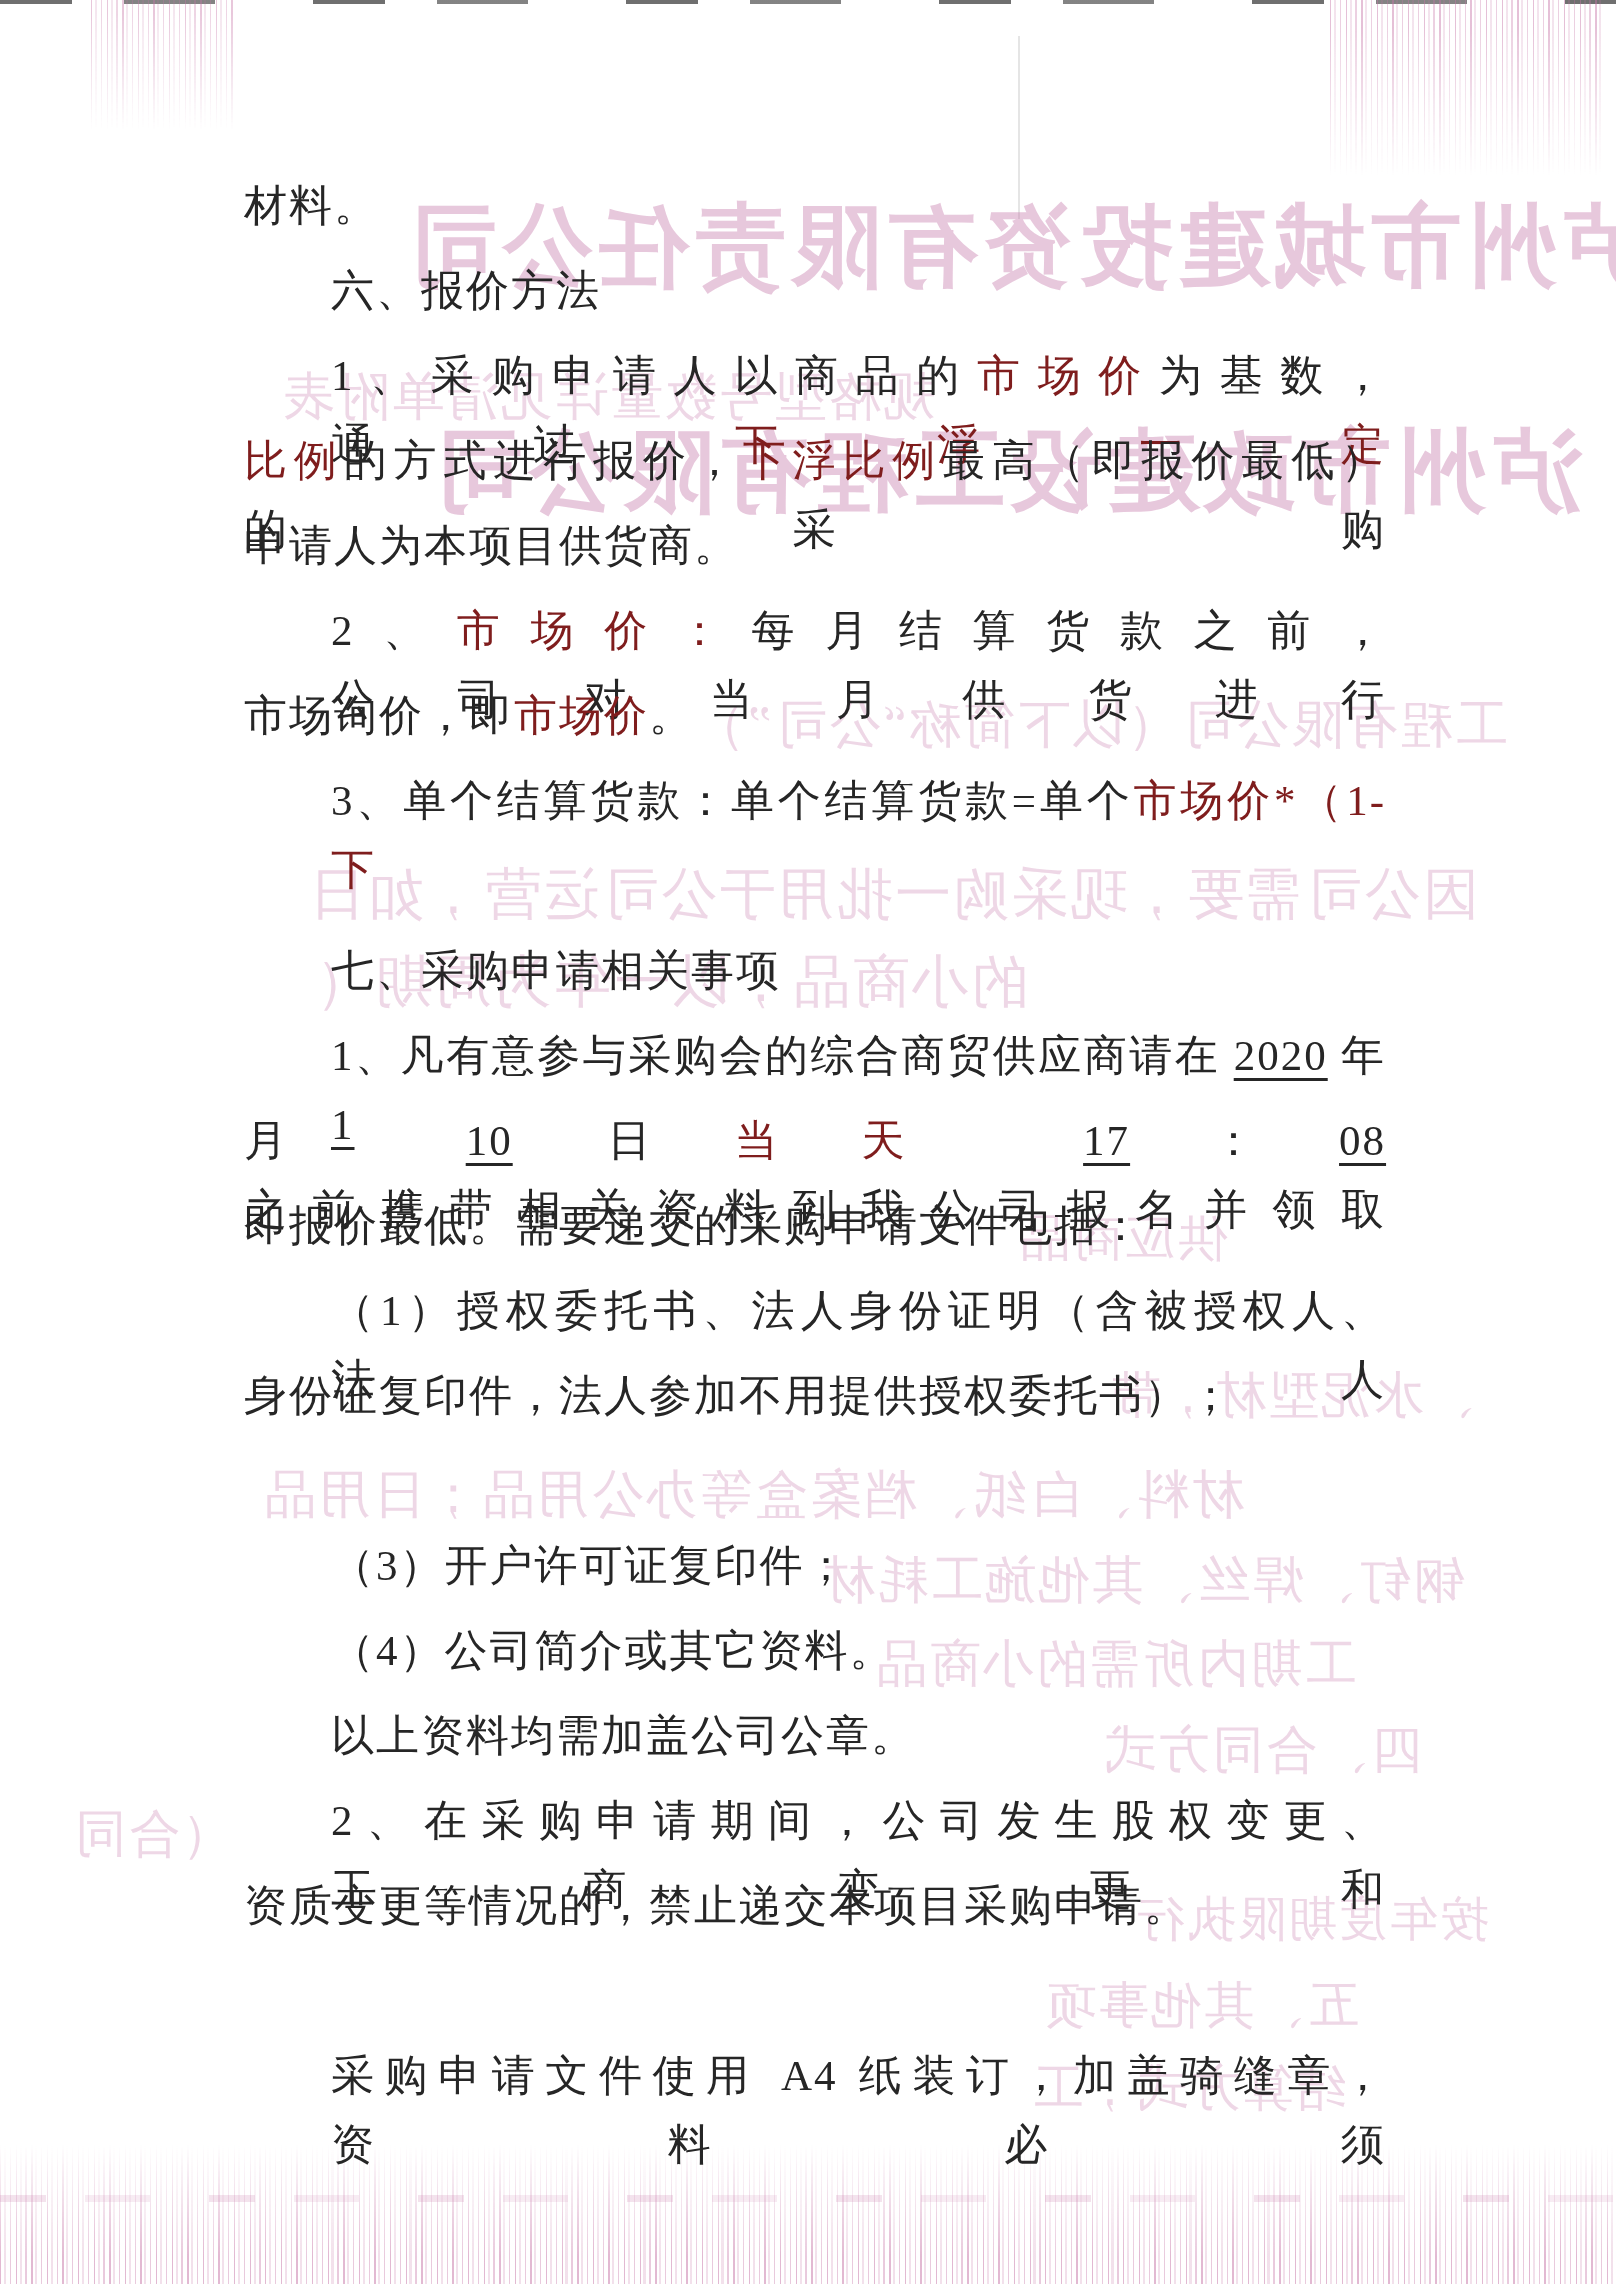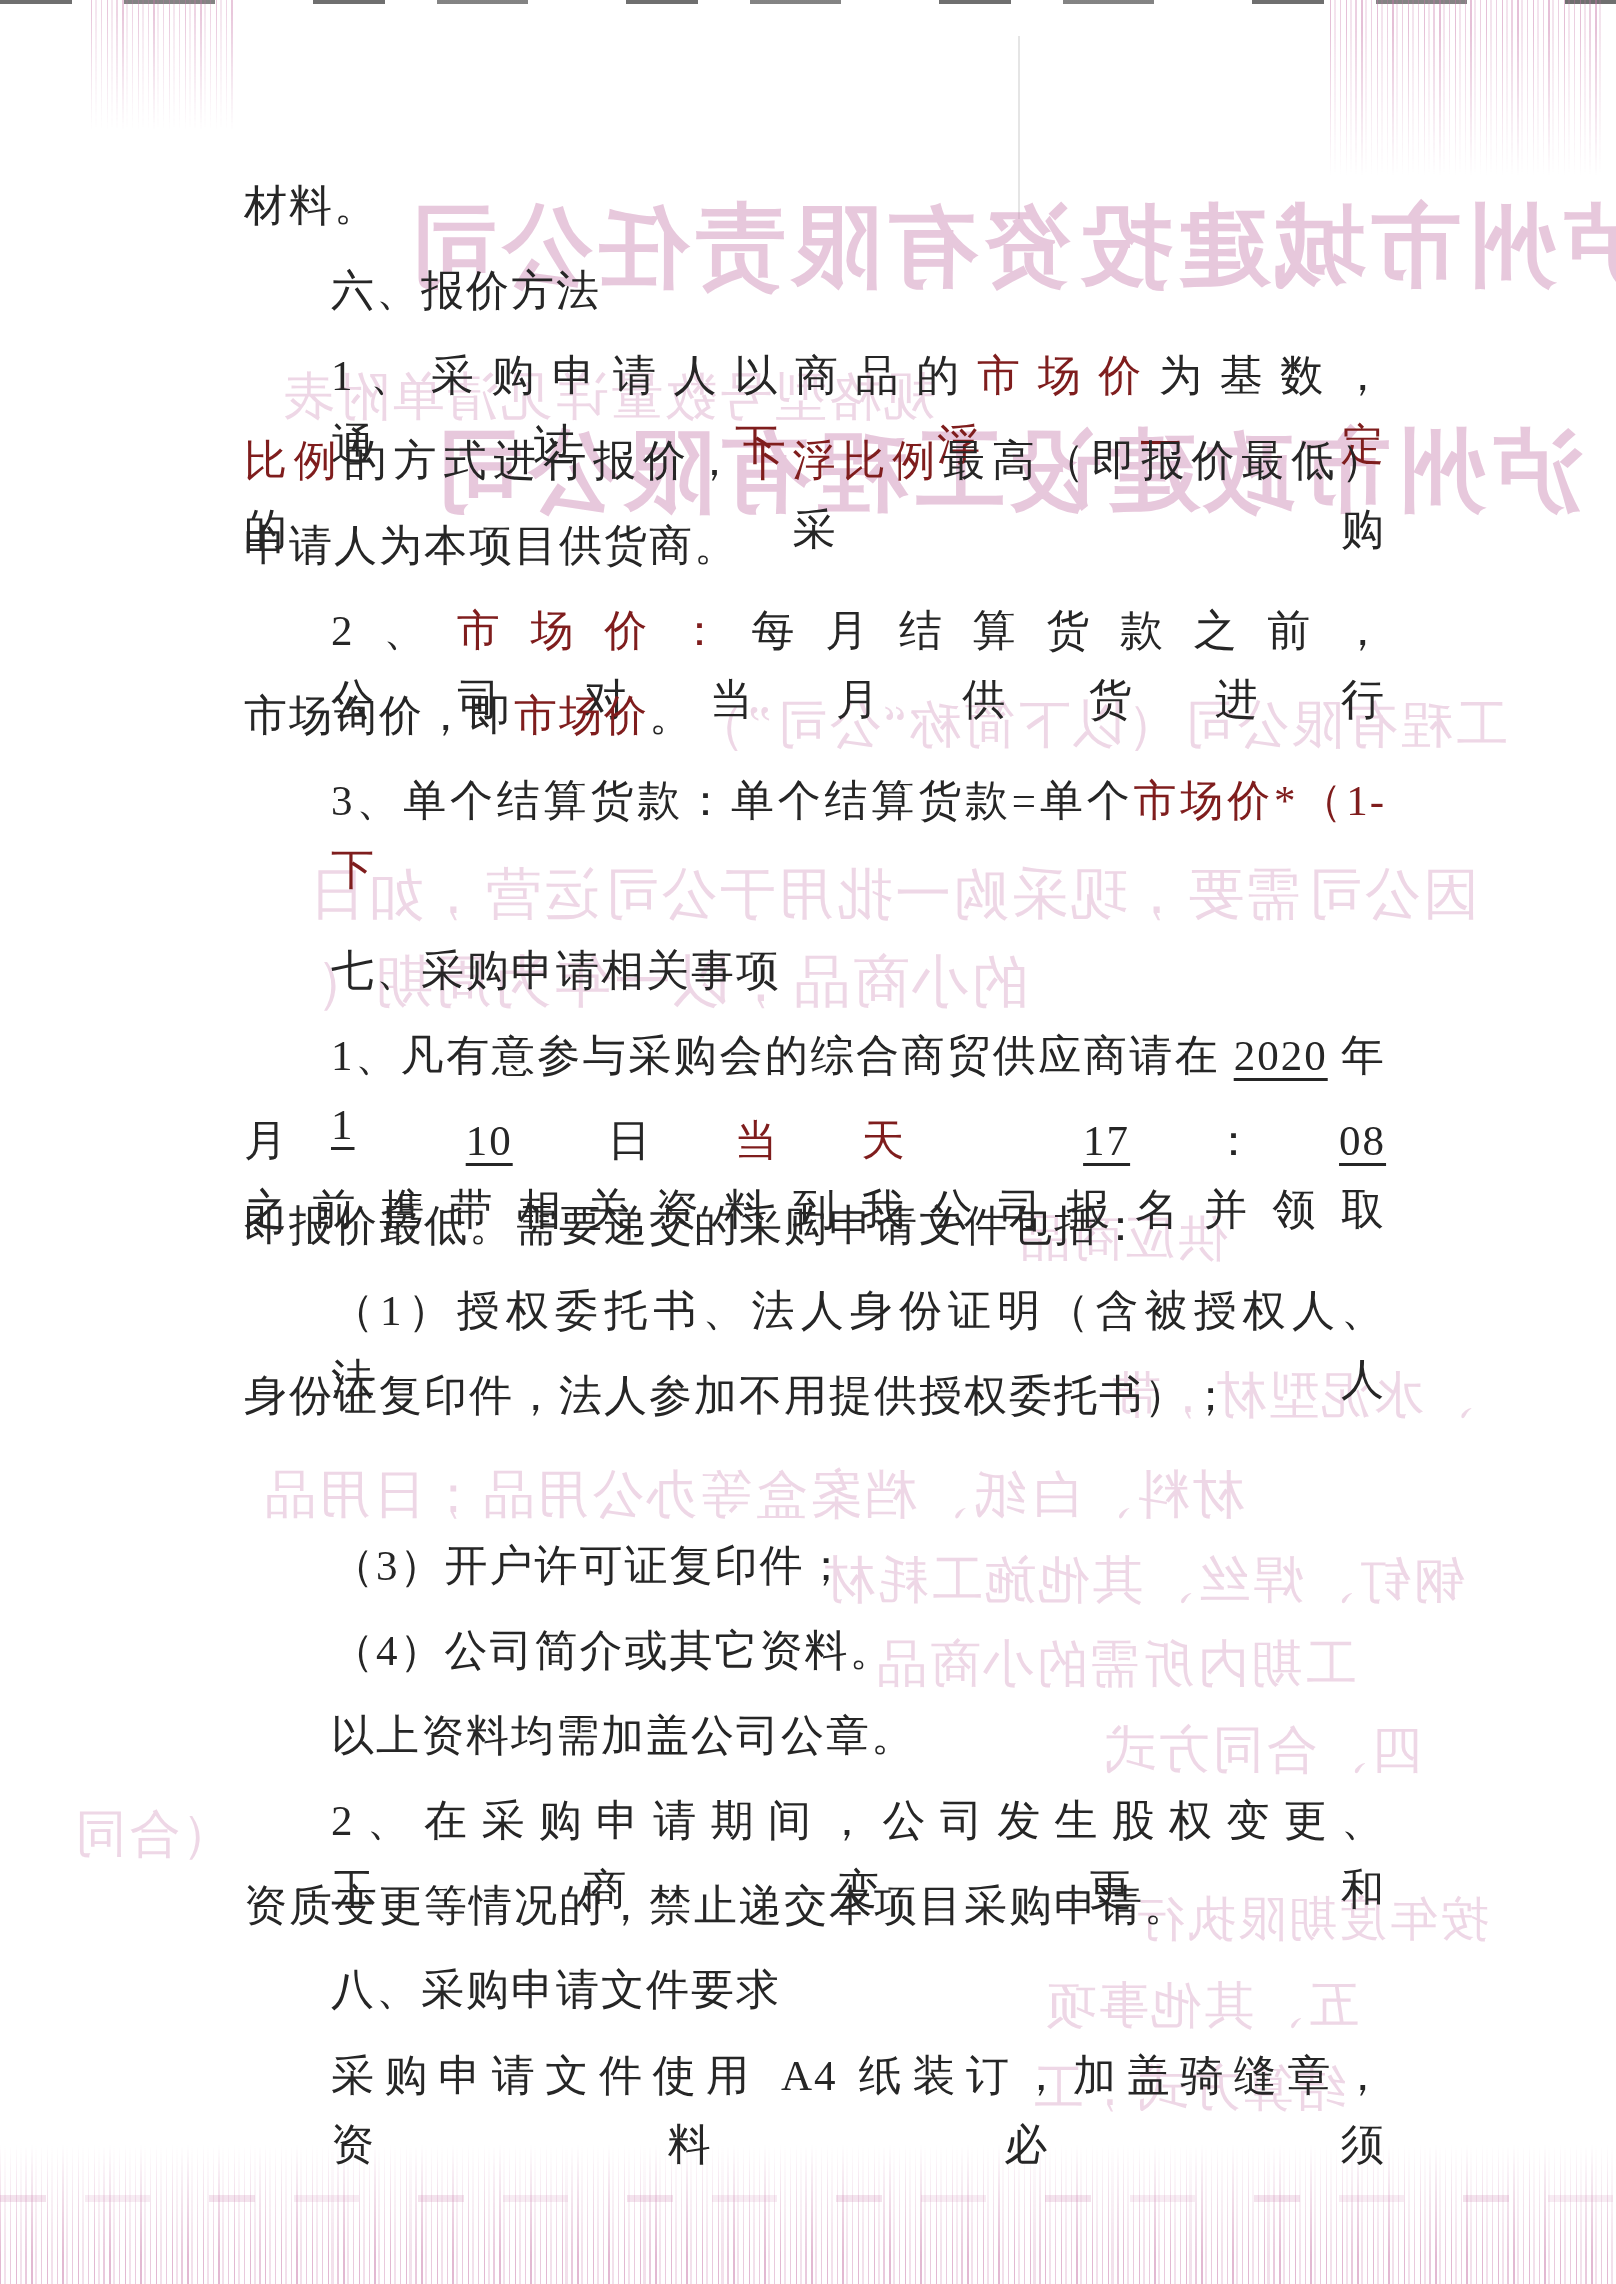--- a/index.html
+++ b/index.html
@@ -121,17 +121,16 @@
       <div class="line fill indent" style="top: 1021px;"><span>1、凡有意参与采购会的综合商贸供应商请在 </span><span class="u">2020</span><span> 年 </span><span class="u">1</span></div>
       <div class="line fill" style="top: 1106px;"><span>月 </span><span class="u">10</span><span> 日</span><span class="b">当天</span><span> </span><span class="u">17</span><span>：</span><span class="u">08</span><span> 之前携带相关资料到我公司报名并领取</span></div>
       <div class="line" style="top: 1191px;"><span>即报价最低。需要递交的采购申请文件包括：</span></div>
       <div class="line fill indent" style="top: 1276px;"><span>（1）授权委托书、法人身份证明（含被授权人、法人</span></div>
       <div class="line" style="top: 1361px;"><span>身份证复印件，法人参加不用提供授权委托书）；</span></div>
       <div class="line indent" style="top: 1531px;"><span>（3）开户许可证复印件；</span></div>
       <div class="line indent" style="top: 1616px;"><span>（4）公司简介或其它资料。</span></div>
       <div class="line indent" style="top: 1701px;"><span>以上资料均需加盖公司公章。</span></div>
       <div class="line fill indent" style="top: 1786px;"><span>2、在采购申请期间，公司发生股权变更、工商变更和</span></div>
       <div class="line" style="top: 1871px;"><span>资质变更等情况的，禁止递交本项目采购申请。</span></div>
-      <div class="line indent" style="top: 1955px;"><span>八、采购申请文件要求</span></div>
       <div class="line fill indent" style="top: 2041px;"><span>采购申请文件使用 A4 纸装订，加盖骑缝章，资料必须</span></div>
     </div>
 </div>
 
 
 </body></html>

